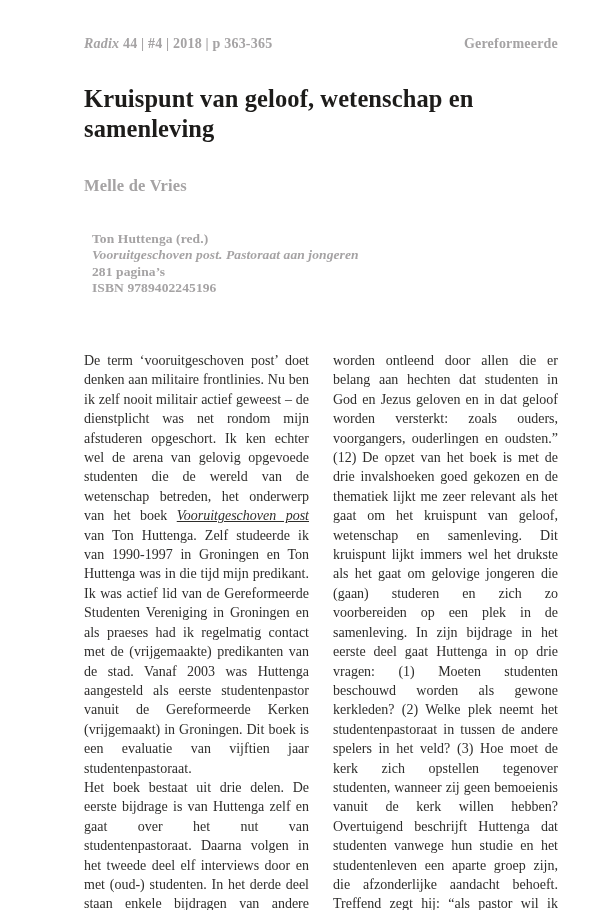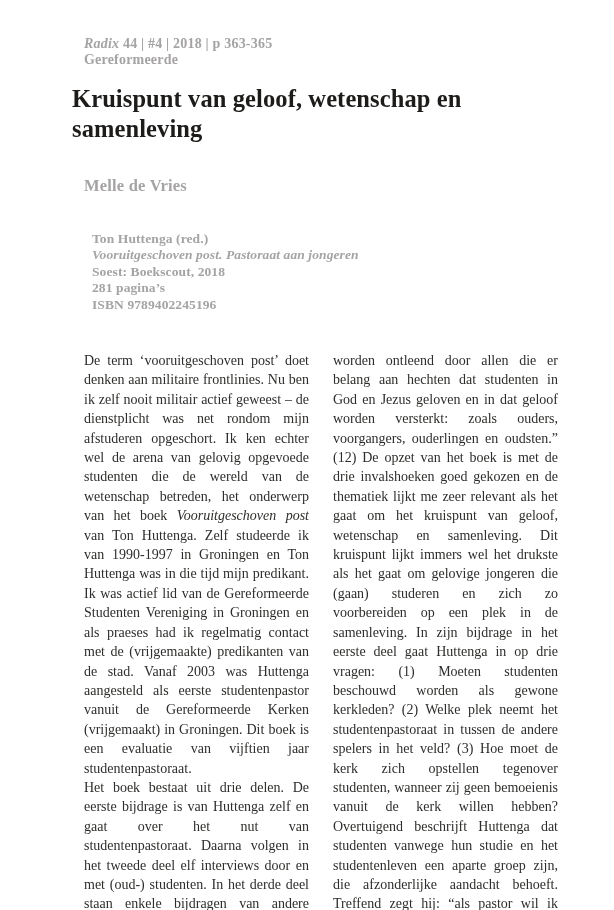--- a/index.html
+++ b/index.html
@@ -14,25 +14,24 @@
     width:614px;height:910px;
     background:var(--paper);
     font-family:"Liberation Serif","DejaVu Serif",serif;
     overflow:hidden;
   }
   .running-header{
     position:absolute;left:84px;top:36px;width:474px;
     display:flex;justify-content:space-between;align-items:baseline;
     font-size:14px;font-weight:bold;color:var(--muted);
     letter-spacing:0.2px;
-    flex-direction:column;
   }
   .running-header .journal{font-style:italic;}
   .article-title{
-    position:absolute;left:72px;top:84px;width:420px;
+    position:absolute;left:84px;top:84px;width:420px;
     margin:0;
     font-size:24.5px;line-height:30px;font-weight:bold;
     color:var(--title);
     letter-spacing:0.1px;
   }
   .author{
     position:absolute;left:84px;top:176px;width:474px;
     font-size:16.5px;font-weight:bold;color:var(--muted);
     letter-spacing:0.2px;
   }
@@ -52,42 +51,41 @@
     width:225px;
     font-size:14px;line-height:19.4px;
     color:var(--body);
     text-align:justify;
     hyphens:auto;
     -webkit-hyphens:auto;
     word-spacing:0.3px;
   }
   .col p{margin:0;}
   .col p + p{margin-top:0;}
-  .col em{font-style:italic;}
+  .col em{font-style:italic;text-decoration:underline;}
 </style>
 </head>
 <body>
 
 <div class="page">
 
   <div class="running-header">
     <div>
       <span class="journal">Radix</span><span> 44 | #4 | 2018 | p 363-365</span>
     </div>
     <div>Gereformeerde</div>
   </div>
 
   <h1 class="article-title">Kruispunt van geloof, wetenschap en samenleving</h1>
 
   <div class="author">Melle de Vries</div>
 
   <div class="book-info">
     <span class="line">Ton Huttenga (red.)</span>
     <span class="line book-title">Vooruitgeschoven post. Pastoraat aan jongeren</span>
-    <span class="line">Soest: Boekscout, 2018</span>
     <span class="line">281 pagina’s</span>
     <span class="line">ISBN 9789402245196</span>
   </div>
 
   <div class="body-columns">
     <div class="col" lang="nl">
         <p><span>De term ‘vooruitgeschoven post’ doet denken aan militaire frontlinies. Nu ben ik zelf nooit militair actief geweest – de dienstplicht was net rondom mijn afstuderen opgeschort. Ik ken echter wel de arena van gelovig opgevoede studenten die de wereld van de wetenschap betreden, het onderwerp van het boek </span><em>Vooruitgeschoven post</em><span> van Ton Huttenga. Zelf studeerde ik van 1990-1997 in Groningen en Ton Huttenga was in die tijd mijn predikant. Ik was actief lid van de Gereformeerde Studenten Vereniging in Groningen en als praeses had ik regelmatig contact met de (vrijgemaakte) predikanten van de stad. Vanaf 2003 was Huttenga aangesteld als eerste studentenpastor vanuit de Gereformeerde Kerken (vrijgemaakt) in Groningen. Dit boek is een evaluatie van vijftien jaar studentenpastoraat.</span></p>
         <p><span>Het boek bestaat uit drie delen. De eerste bijdrage is van Huttenga zelf en gaat over het nut van studentenpastoraat. Daarna volgen in het tweede deel elf interviews door en met (oud-) studenten. In het derde deel staan enkele bijdragen van andere studentenpastores, een studentenwerker en een predikant. Als doel en doelgroep wordt genoemd: “Aan deze bundel kunnen inzichten</span></p>
       </div>
     <div class="col" lang="nl">

